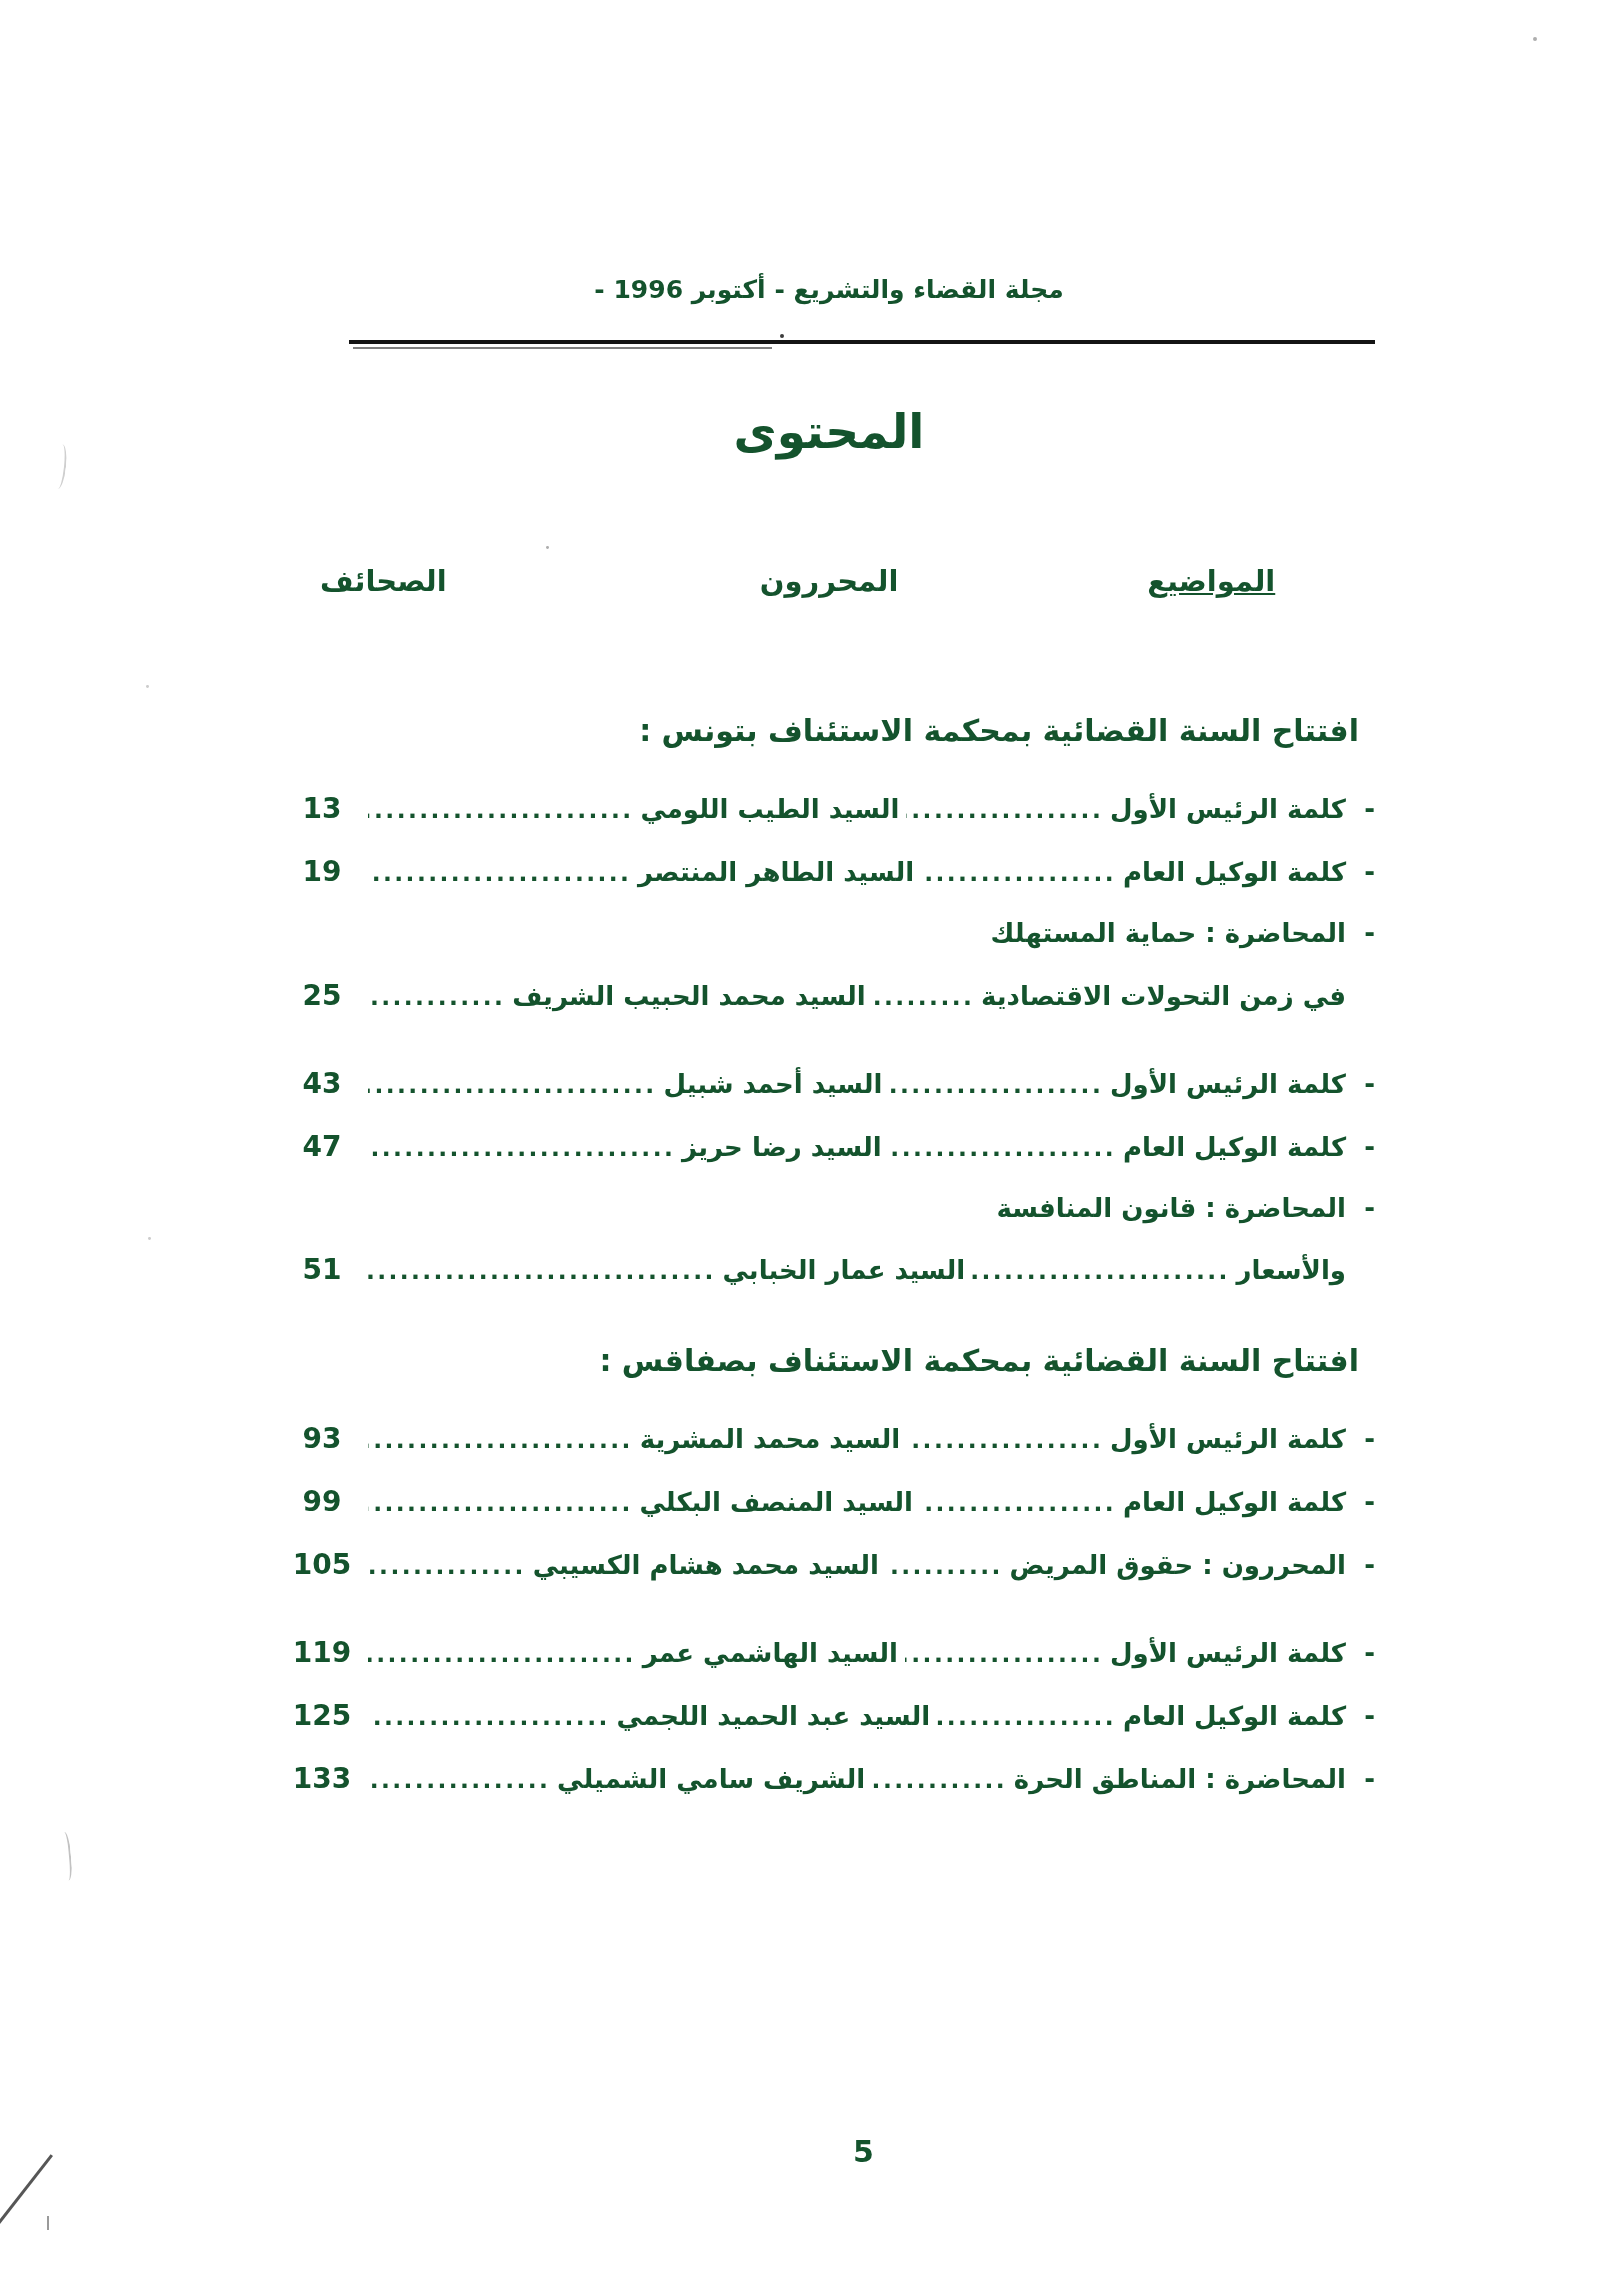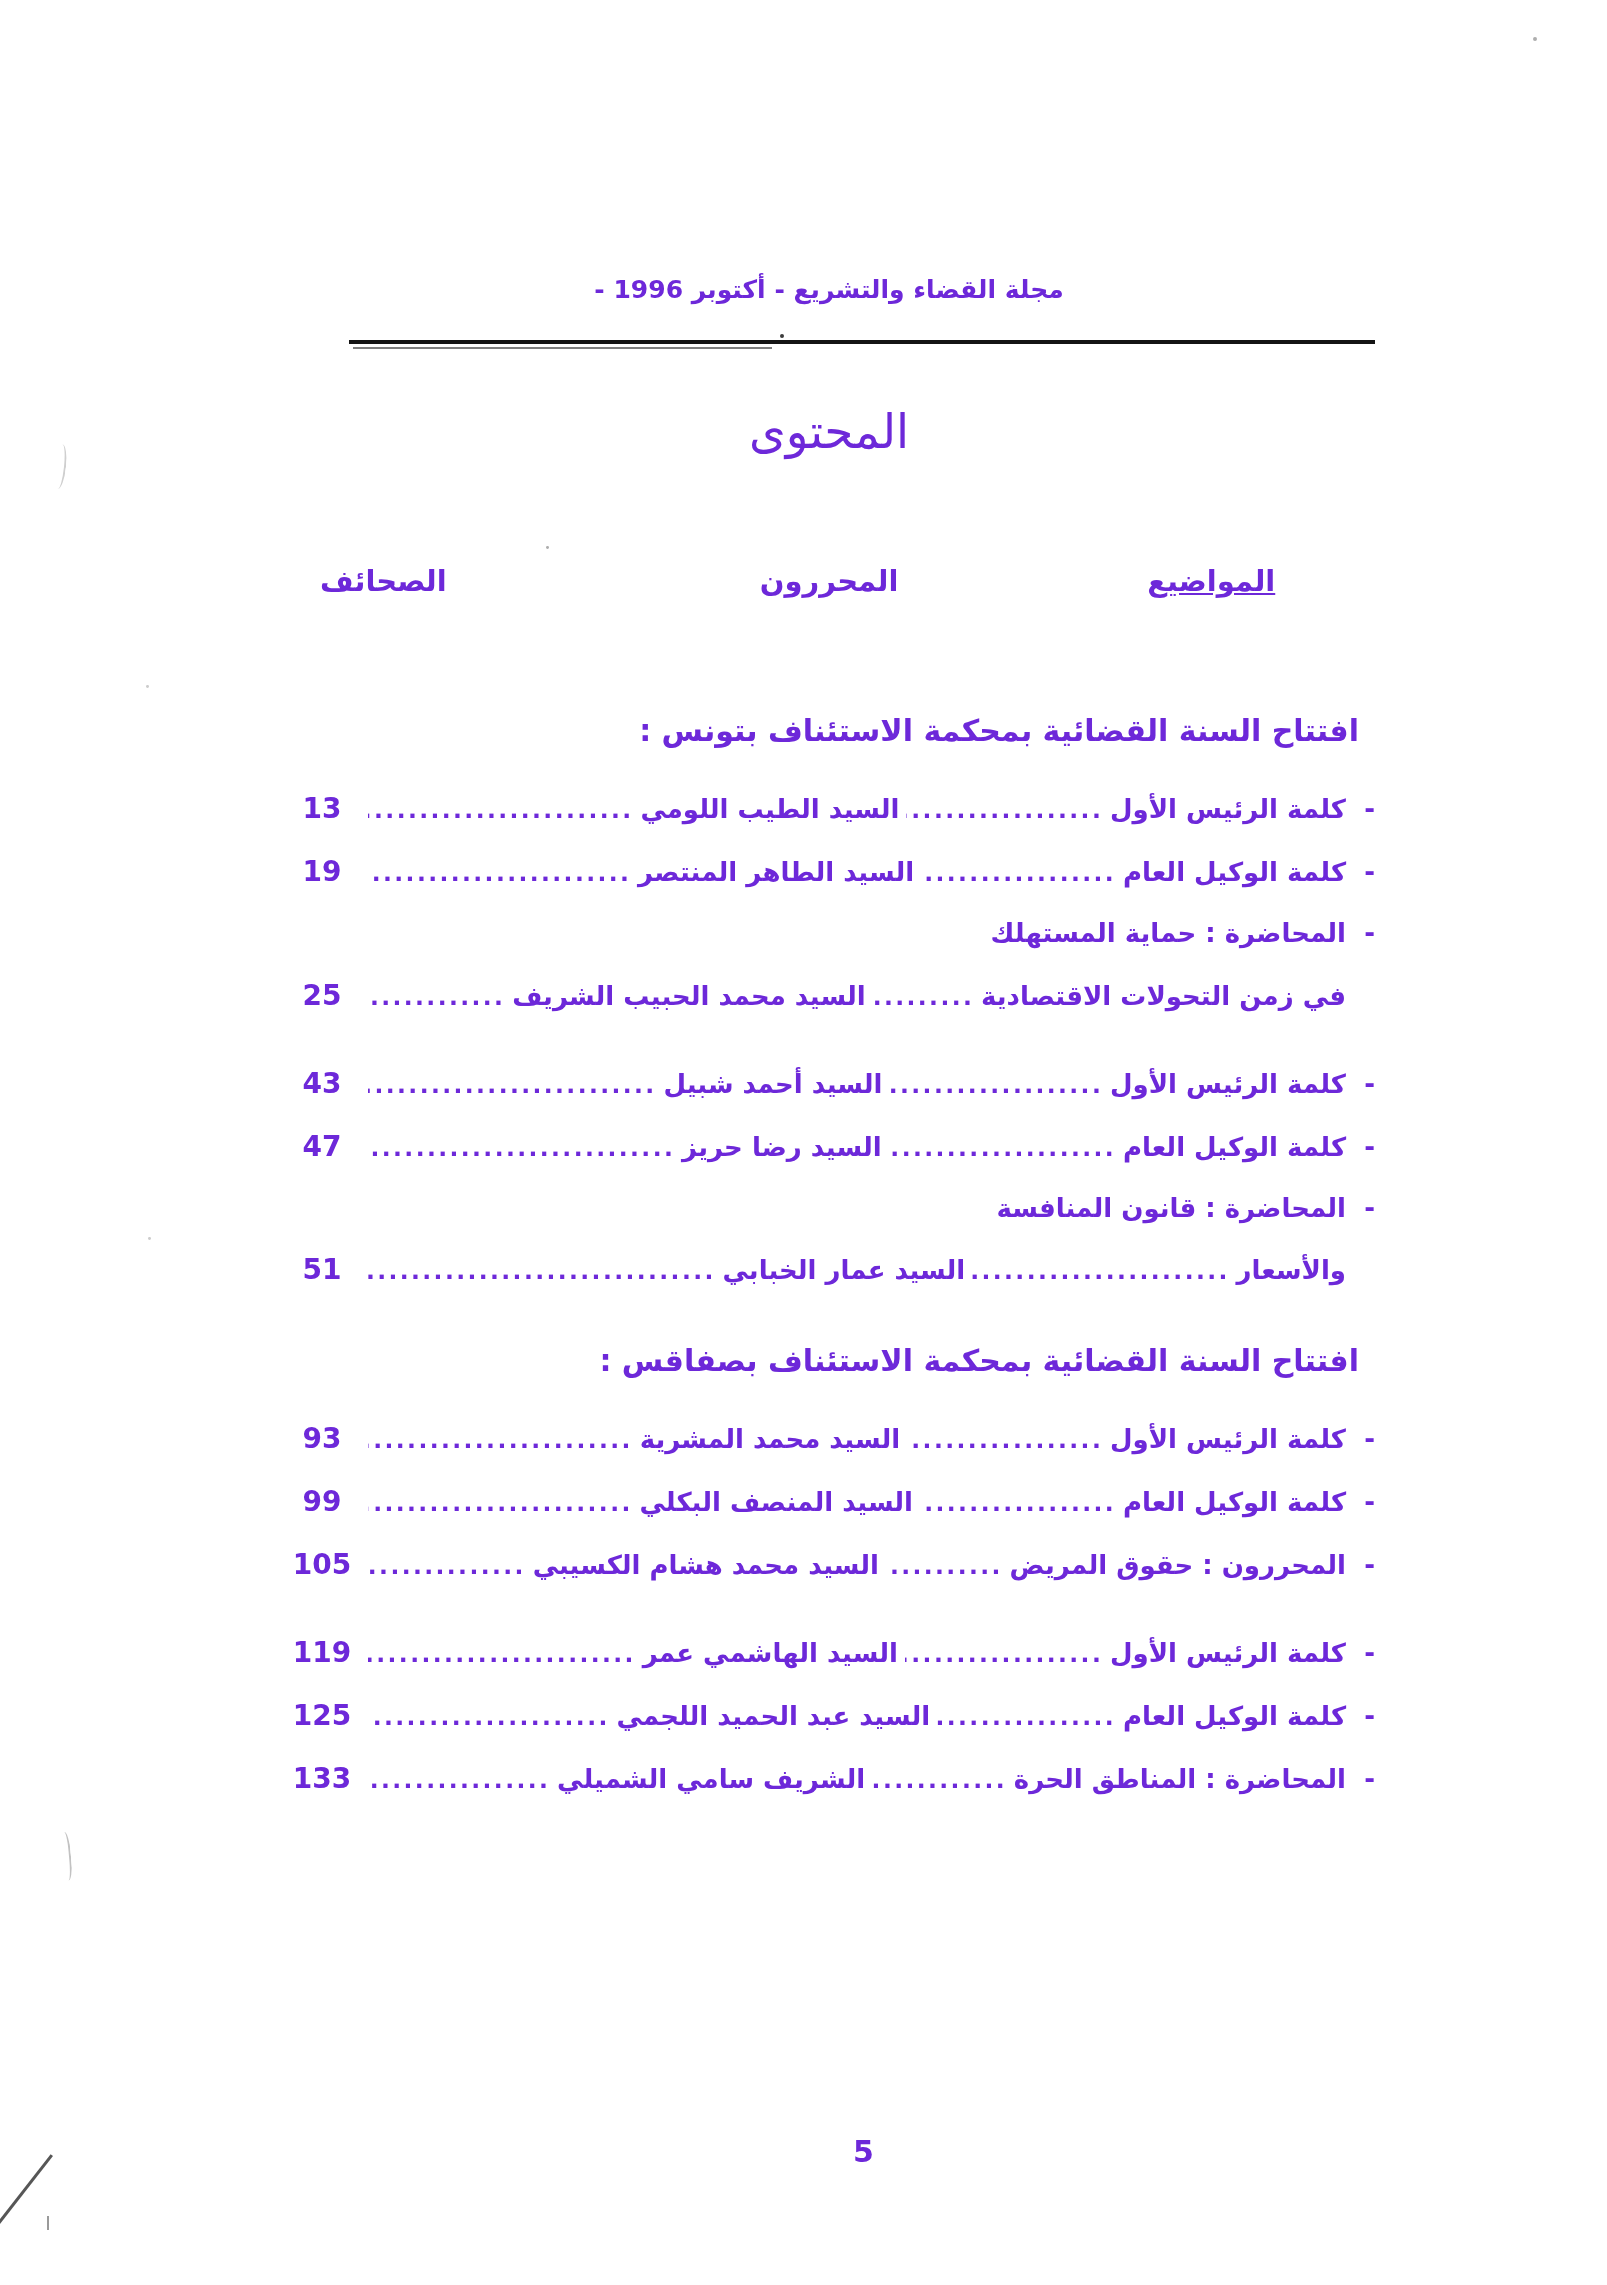--- a/index.html
+++ b/index.html
@@ -2,40 +2,40 @@
 <html lang="ar"><head>
 <meta charset="utf-8">
 <style>
   html,body{margin:0;padding:0;background:#e8e8e8;}
   .page{
     position:relative;
     width:1607px;height:2286px;
     margin:0 auto;
     background:#ffffff;
     font-family:"DejaVu Sans",sans-serif;
-    color:#6d28d9;
+    color:#14532d;
     overflow:hidden;
   }
   .header-line{
     position:absolute;top:275px;left:283px;width:1092px;
     direction:rtl;text-align:center;
     font-size:25px;font-weight:bold;
   }
   .header-rule{
     position:absolute;top:340px;left:349px;width:1026px;height:3.9px;
     background:#141414;
   }
   .header-rule2{
     position:absolute;top:347px;left:353px;width:419px;height:2px;
     background:#3a3a3a;opacity:.65;
   }
   .doc-title{
     position:absolute;top:404px;left:283px;width:1092px;
     direction:rtl;text-align:center;
-    font-size:47px;font-weight:normal;
+    font-size:47px;font-weight:bold;
   }
   .col-heads{
     position:absolute;top:564px;left:283px;width:1092px;
     display:flex;direction:rtl;
     font-size:29px;font-weight:bold;
   }
   .col-heads .topics{flex:0 0 30%;text-align:center;text-decoration:underline;}
   .col-heads .editors{flex:0 0 40%;text-align:center;}
   .col-heads .pages{flex:0 0 30%;text-align:left;padding-left:37px;box-sizing:border-box;}
   .toc{

